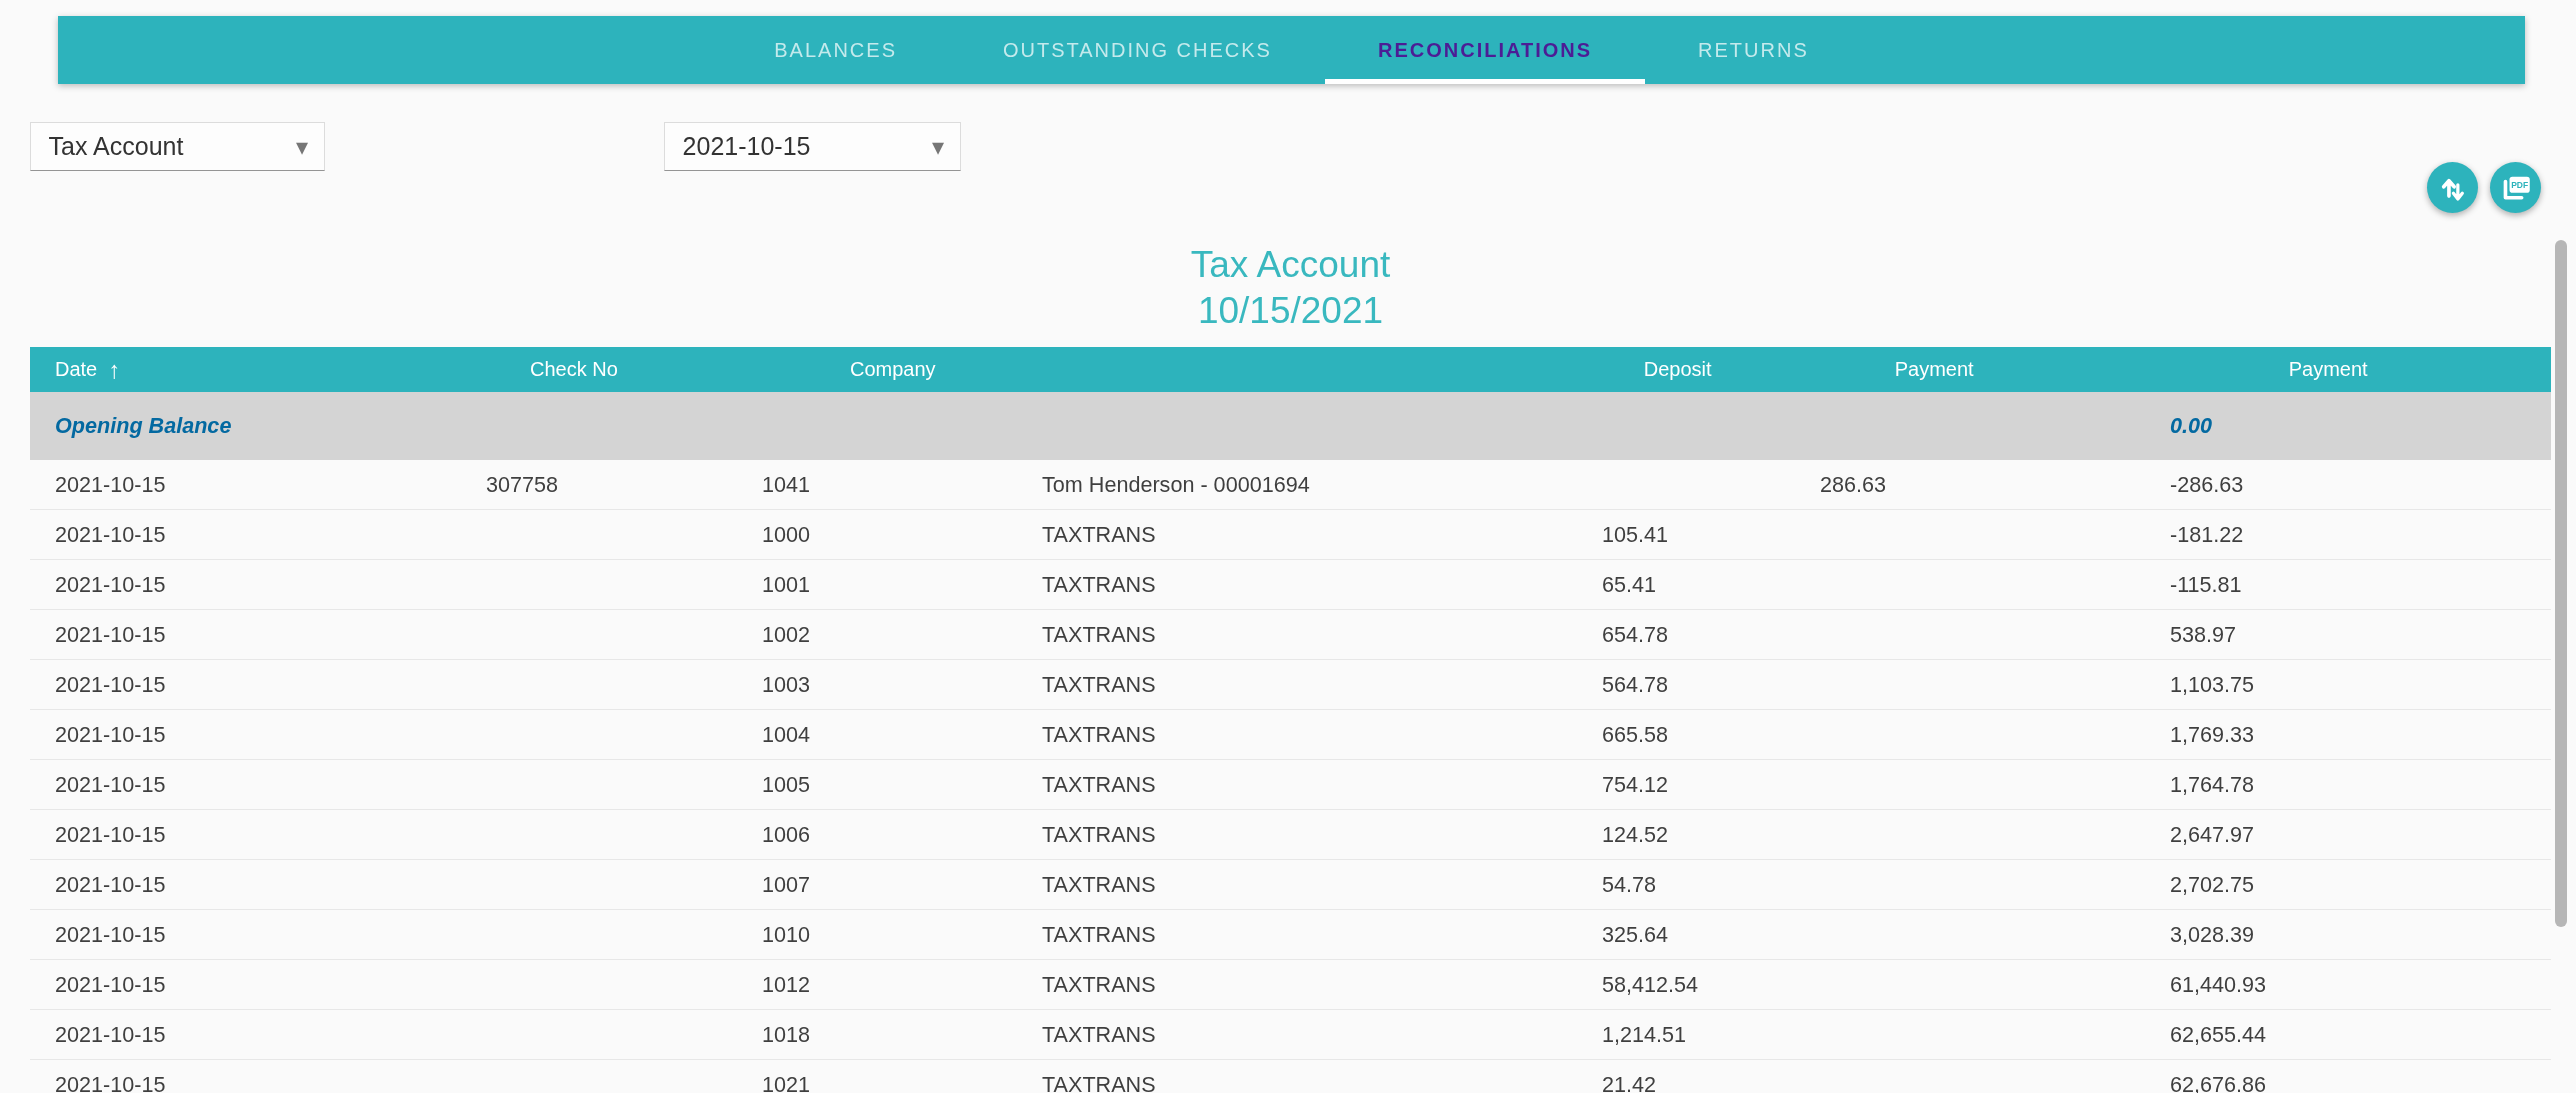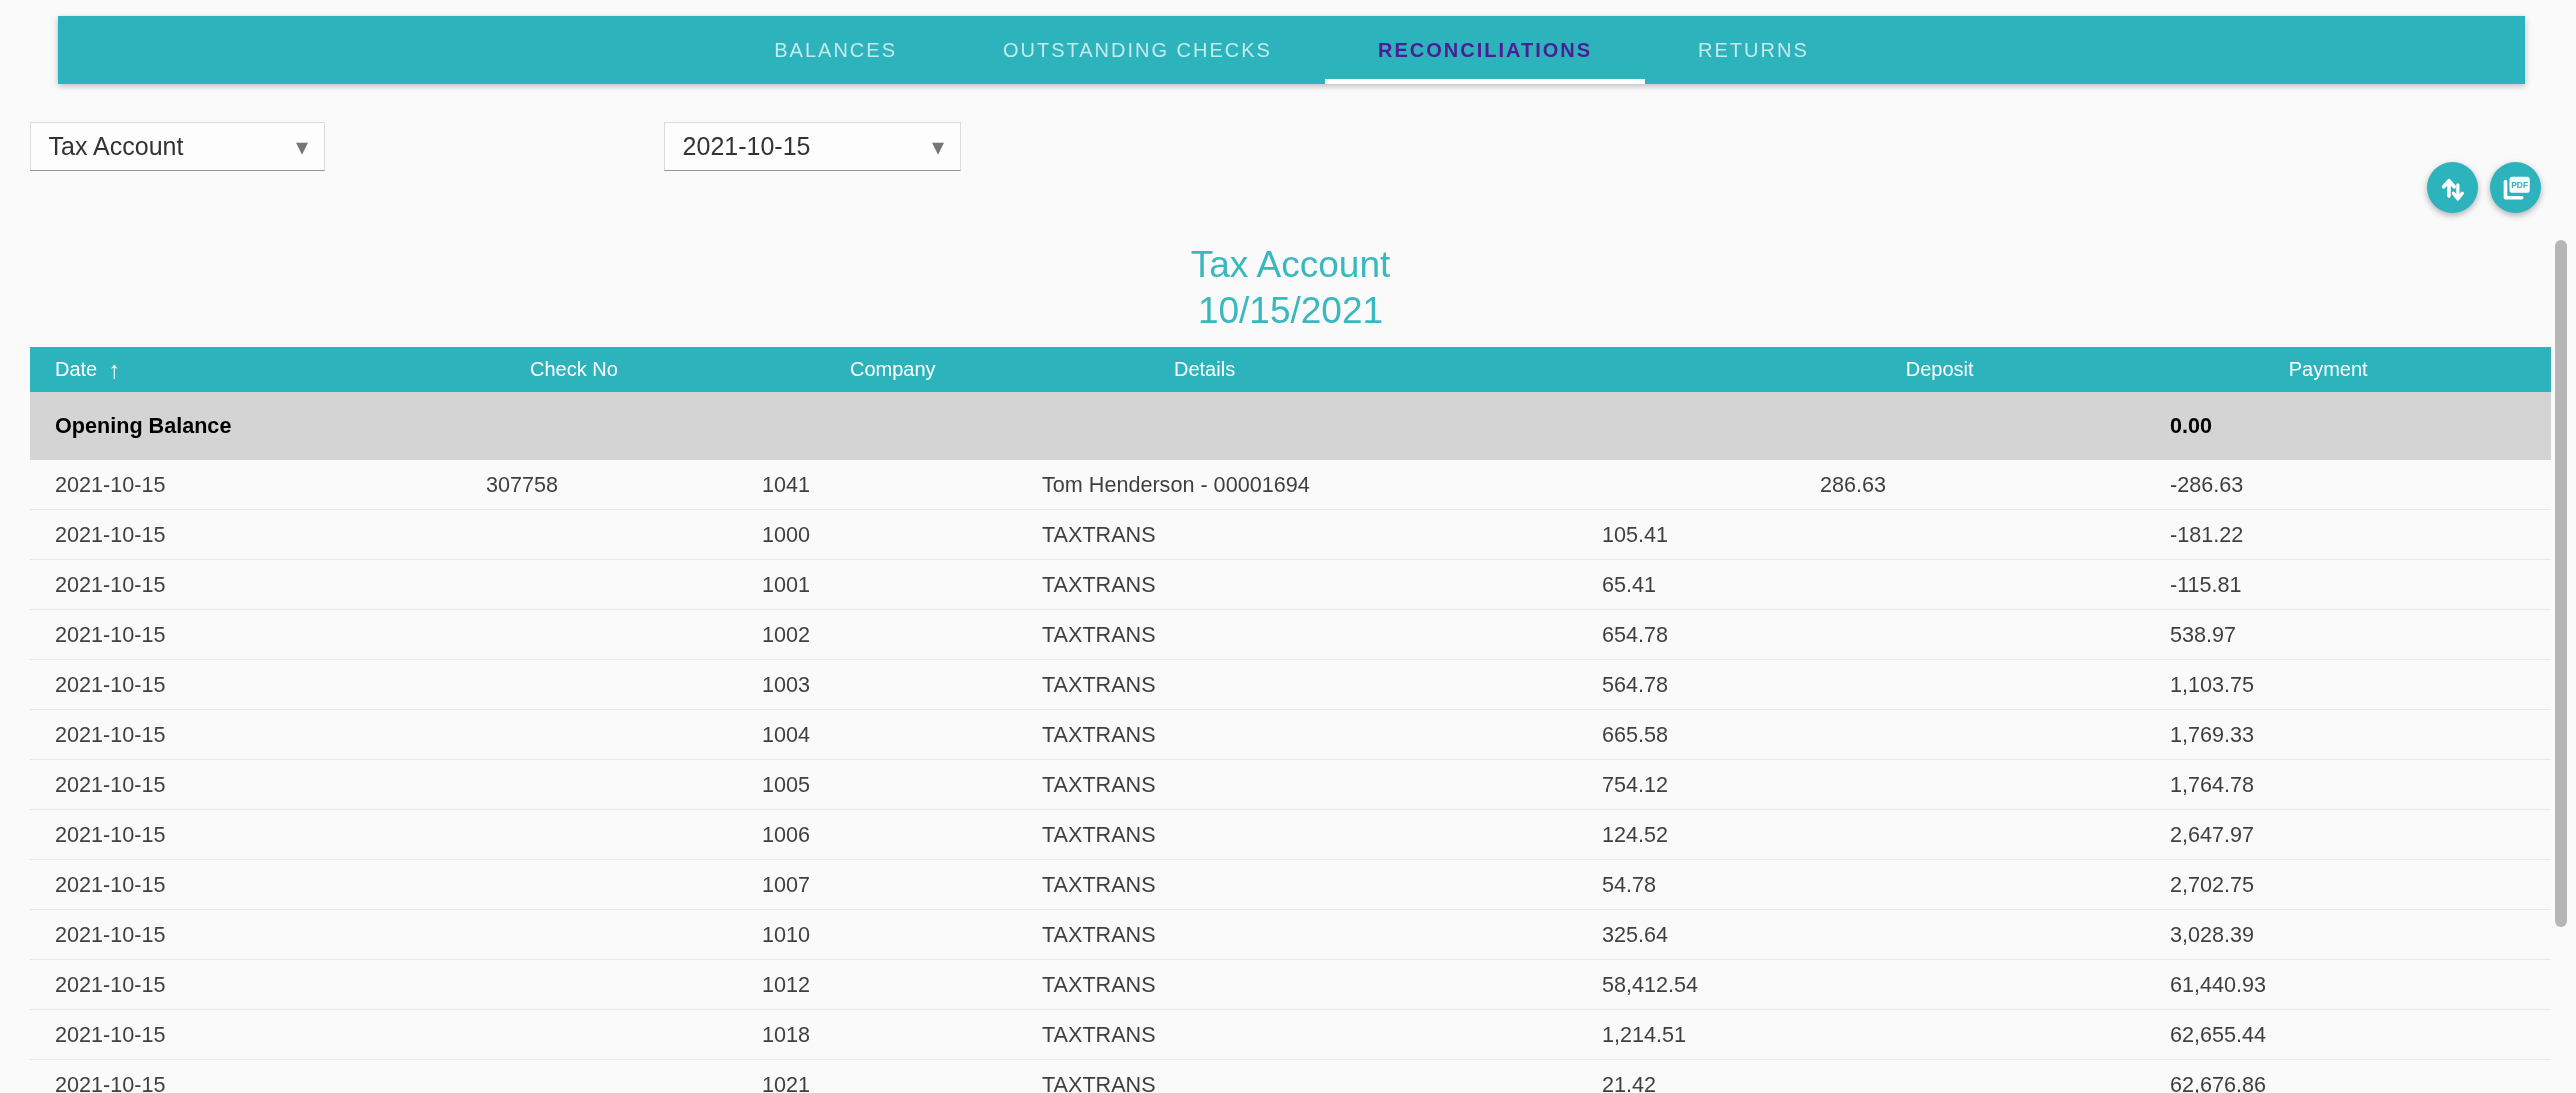--- a/index.html
+++ b/index.html
@@ -135,21 +135,22 @@
   }
   .cell { white-space: nowrap; overflow: hidden; }
   .cell.first { padding-left: 25px; }
   .cell.num { text-align: left; }
 
   .row.opening {
     height: 68px;
     background: #d4d4d4;
     border-bottom: none;
     font-weight: 700;
-    color: #000000;
+    color: #0369a1;
+    font-style: italic;
   }
   .row.opening .label { grid-column: 1 / 5; }
   .row.opening .value { grid-column: 7; }
 
   
   .scroll-thumb {
     position: absolute;
     left: 2555px; top: 240px;
     width: 12px; height: 687px;
     border-radius: 6.4px;
@@ -195,21 +196,20 @@
 <div class="report-subtitle">10/15/2021</div>
 
 <div class="table">
   <div class="grid-row thead">
     <div class="th first">
       <span>Date</span>
       <span class="sort-arrow">↑</span>
     </div>
     <div class="th">Check No</div>
     <div class="th">Company</div>
-    <div class="th">Details</div>
     <div class="th num">Deposit</div>
     <div class="th num">Payment</div>
     <div class="th num">Payment</div>
   </div>
 
   <div class="grid-row row opening">
     <div class="cell first label">Opening Balance</div>
     <div class="cell num value">0.00</div>
   </div>
 

